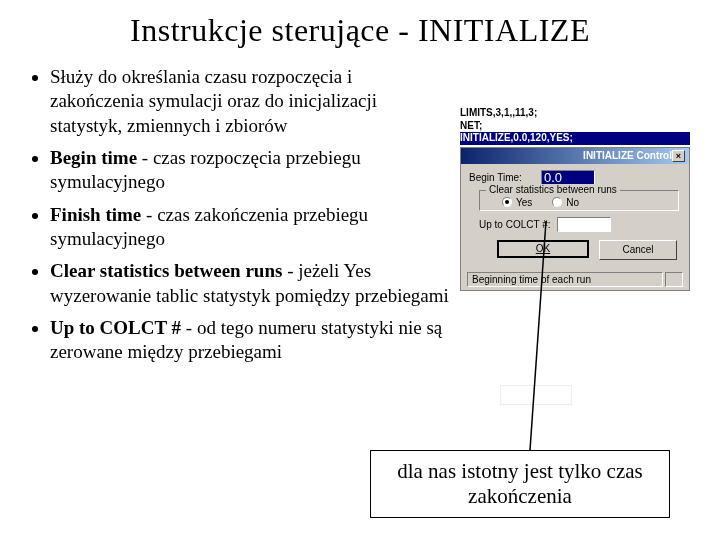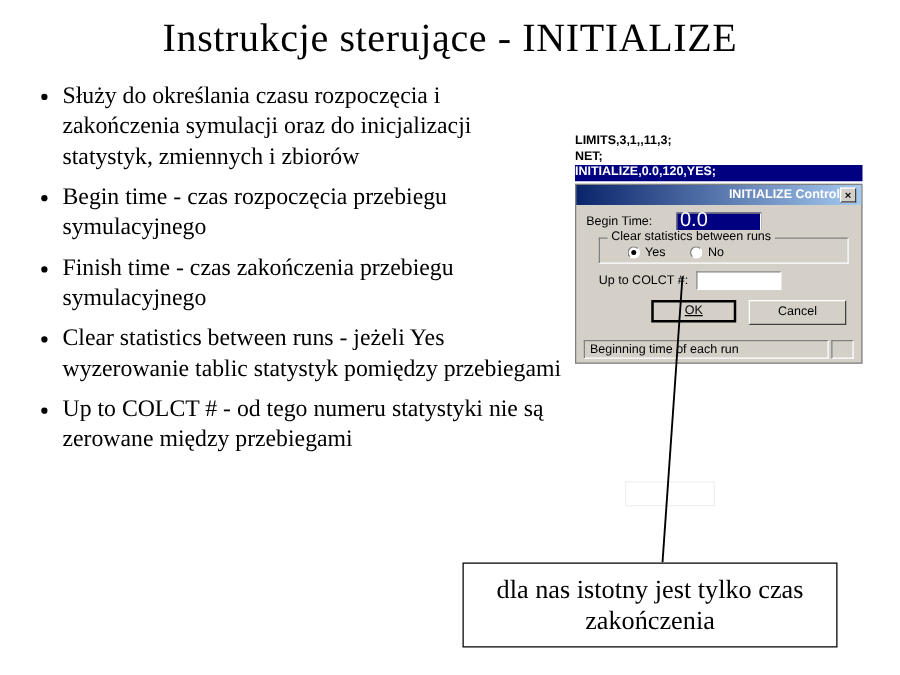--- a/index.html
+++ b/index.html
@@ -23,21 +23,21 @@
   }
   .content-row { display: flex; }
   .bullets {
     font-size: 19px;
     line-height: 1.28;
     width: 430px;
     padding-left: 20px;
     margin: 0;
   }
   .bullets li { margin-bottom: 8px; }
-  .bullets .bold { font-weight: normal; }
+  .bullets .bold { font-weight: bold; }
   .right-col {
     flex: 1;
     position: relative;
   }
   .codelines {
     font-family: Arial, sans-serif;
     font-size: 10px;
     line-height: 1.25;
     margin-left: 10px;
     margin-top: 42px;
@@ -72,22 +72,22 @@
     display: flex; align-items: center; justify-content: center;
     color: #000; font-weight: bold;
   }
   .dlg-body { padding: 6px 8px 8px 8px; }
   .dlg-row { display: flex; align-items: center; margin-bottom: 5px; }
   .dlg-label { width: 72px; }
   .dlg-in {
     background: #fff;
     border: 1px solid #808080;
     border-right-color: #fff; border-bottom-color: #fff;
-    height: 15px; width: 68px;
-    font-size: 16px; padding: 0 2px;
+    height: 15px; width: 54px;
+    font-size: 13px; padding: 0 2px;
     display: flex; align-items: center;
   }
   .dlg-in.hl { background: #000080; color: #fff; }
   .group {
     border: 1px solid #808080;
     border-right-color: #fff; border-bottom-color: #fff;
     margin: 2px 0 6px 10px;
     padding: 6px 4px 2px 4px;
     position: relative;
     width: 200px;
@@ -111,21 +111,21 @@
   .upto { display: flex; align-items: center; gap: 6px; margin: 2px 0 8px 10px; }
   .btnrow { display: flex; gap: 10px; justify-content: flex-end; padding-right: 4px; }
   .winbtn {
     width: 78px; height: 20px;
     background: #d4d0c8;
     border: 1px solid #fff;
     border-right-color: #404040; border-bottom-color: #404040;
     font-size: 10px;
     display: flex; align-items: center; justify-content: center;
   }
-  .winbtn.default { border: 2px solid #000; width: 68px; height: 18px; text-decoration: underline; }
+  .winbtn.default { border: 2px solid #000; width: 92px; height: 18px; text-decoration: underline; }
   .status {
     font-size: 10px;
     margin: 4px 6px 0 6px;
     padding-bottom: 3px;
     display: flex;
     gap: 2px;
   }
   .status-cell {
     border: 1px solid #808080;
     border-right-color: #fff; border-bottom-color: #fff;

